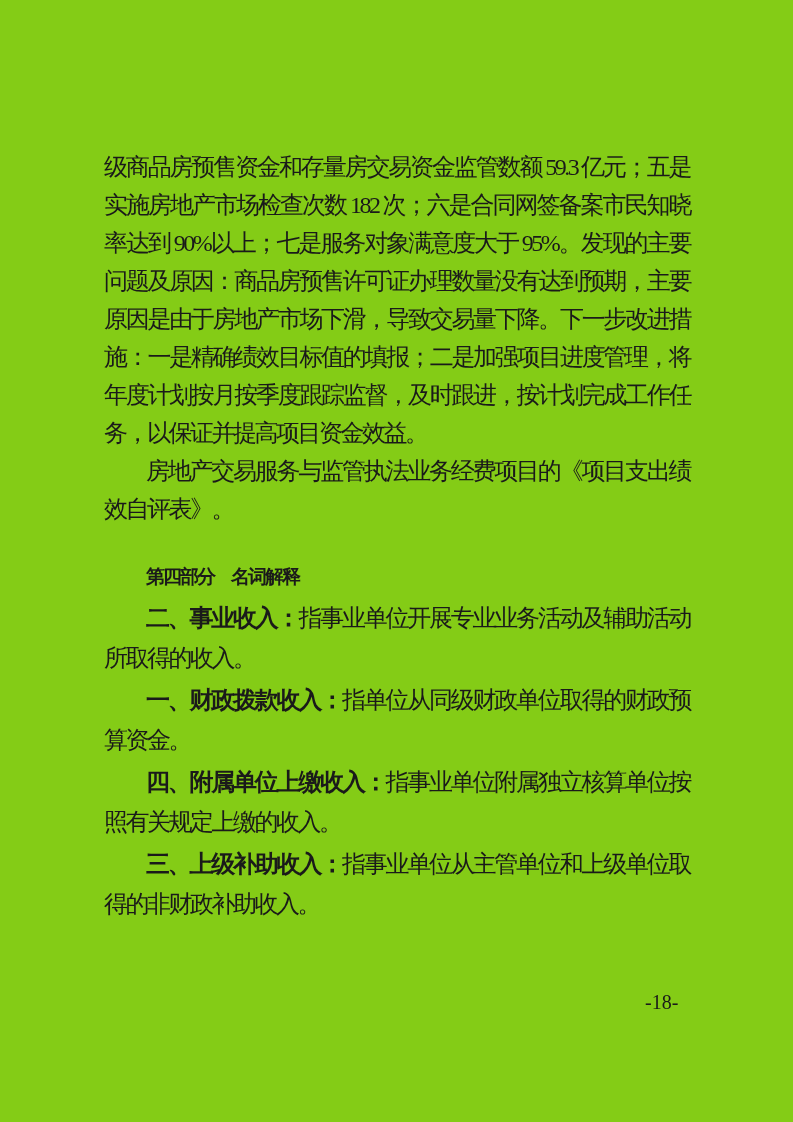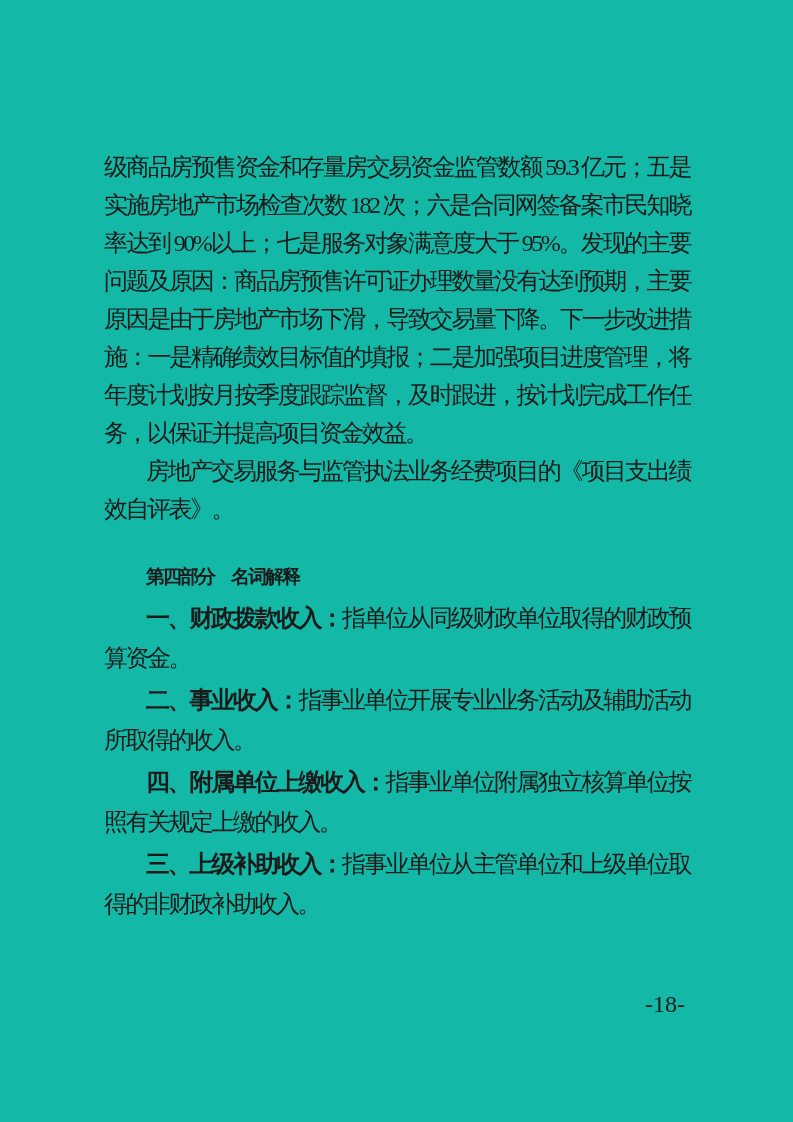--- a/index.html
+++ b/index.html
@@ -4,21 +4,21 @@
 <style>
   html, body {
     margin: 0;
     padding: 0;
     background: #ffffff;
   }
   .page {
     position: relative;
     width: 793px;
     height: 1122px;
-    background: #14b8a6;
+    background: #84cc16;
     color: #1a1a1a;
     font-family: "Liberation Serif", "DejaVu Serif", serif;
     overflow: hidden;
   }
   .content {
     position: absolute;
     top: 148px;
     left: 104px;
     width: 586px;
   }
@@ -51,43 +51,43 @@
     text-indent: 42px;
   }
   .term-label {
     font-family: "Liberation Sans", "DejaVu Sans", sans-serif;
     font-weight: bold;
   }
   .page-number {
     position: absolute;
     top: 991px;
     left: 645px;
-    font-size: 24px;
+    font-size: 20px;
     letter-spacing: 0;
     color: #1a1a1a;
   }
 </style>
 </head>
 <body>
 
 <div class="page">
   <div class="content">
 
     <p class="body-para">级商品房预售资金和存量房交易资金监管数额 59.3 亿元；五是实施房地产市场检查次数 182 次；六是合同网签备案市民知晓率达到 90%以上；七是服务对象满意度大于 95%。发现的主要问题及原因：商品房预售许可证办理数量没有达到预期，主要原因是由于房地产市场下滑，导致交易量下降。下一步改进措施：一是精确绩效目标值的填报；二是加强项目进度管理，将年度计划按月按季度跟踪监督，及时跟进，按计划完成工作任务，以保证并提高项目资金效益。</p>
 
     <p class="body-para indent">房地产交易服务与监管执法业务经费项目的《项目支出绩效自评表》。</p>
 
     <h2 class="section-heading">第四部分　名词解释</h2>
 
     <p class="term">
-      <span class="term-label">一、财政拨款收入：</span><span>指单位从同级财政单位取得的财政预算资金。</span>
+      <span class="term-label">二、事业收入：</span><span>指事业单位开展专业业务活动及辅助活动所取得的收入。</span>
     </p>
 
     <p class="term">
-      <span class="term-label">二、事业收入：</span><span>指事业单位开展专业业务活动及辅助活动所取得的收入。</span>
+      <span class="term-label">一、财政拨款收入：</span><span>指单位从同级财政单位取得的财政预算资金。</span>
     </p>
 
     <p class="term">
       <span class="term-label">四、附属单位上缴收入：</span><span>指事业单位附属独立核算单位按照有关规定上缴的收入。</span>
     </p>
 
     <p class="term">
       <span class="term-label">三、上级补助收入：</span><span>指事业单位从主管单位和上级单位取得的非财政补助收入。</span>
     </p>
 

